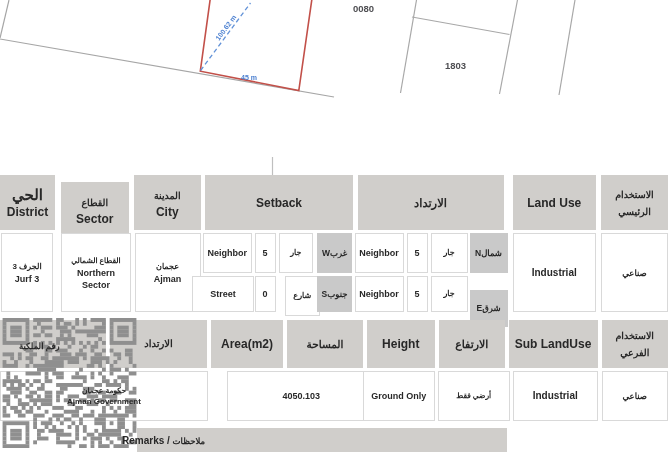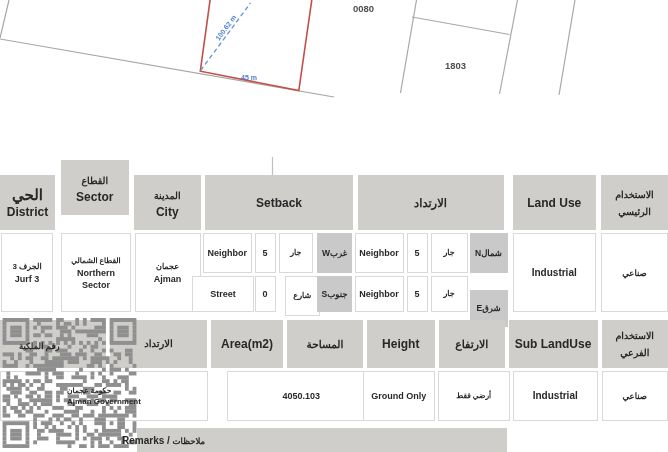--- a/index.html
+++ b/index.html
@@ -41,21 +41,21 @@
 
   <text x="455.5" y="69" text-anchor="middle" font-size="9.5" font-weight="bold" fill="#4e4e52" font-family="Liberation Sans,sans-serif">1803</text>
 
   <line x1="272.5" y1="157" x2="272.5" y2="176" stroke="#bfbfbf" stroke-width="1.2"></line>
 </svg>
 
 <div class="h" style="left:0px;top:175px;width:55px;height:55px">
       <span><span style="font-size:15px">الحي</span><br>District</span>
     </div>
 
-<div class="h" style="left:61px;top:160px;width:67.5px;height:55px">
+<div class="h" style="left:61px;top:182px;width:67.5px;height:55px">
       <span><span style="font-size:9.5px">القطاع</span><br>Sector</span>
     </div>
 
 <div class="h" style="left:134px;top:175px;width:66.5px;height:55px">
       <span><span style="font-size:9.5px">المدينة</span><br>City</span>
     </div>
 
 <div class="h" style="left:205px;top:175px;width:148px;height:55px">Setback</div>
 
 <div class="h" style="left:357.5px;top:175px;width:146px;height:55px">
@@ -468,15 +468,15 @@
         <rect x="33" y="32" width="2" height="1.03"></rect>
         <rect x="0" y="33" width="7" height="1.03"></rect>
         <rect x="17" y="33" width="1" height="1.03"></rect>
         <rect x="20" y="33" width="2" height="1.03"></rect>
         <rect x="23" y="33" width="1" height="1.03"></rect>
         <rect x="25" y="33" width="3" height="1.03"></rect>
         <rect x="29" y="33" width="4" height="1.03"></rect>
       </g>
 </svg>
 
-<div style="position:absolute;left:0px;top:371px;width:208px;height:50px;z-index:6;display:flex;align-items:center;justify-content:center;text-align:left;font-size:8px;line-height:11px">
+<div style="position:absolute;left:0px;top:371px;width:208px;height:50px;z-index:6;display:flex;align-items:center;justify-content:center;text-align:center;font-size:8px;line-height:11px">
       <span><span style="font-size:7.5px">حكومة عجمان</span><br>Ajman Government</span>
     </div>
 </div>
 </body></html>

